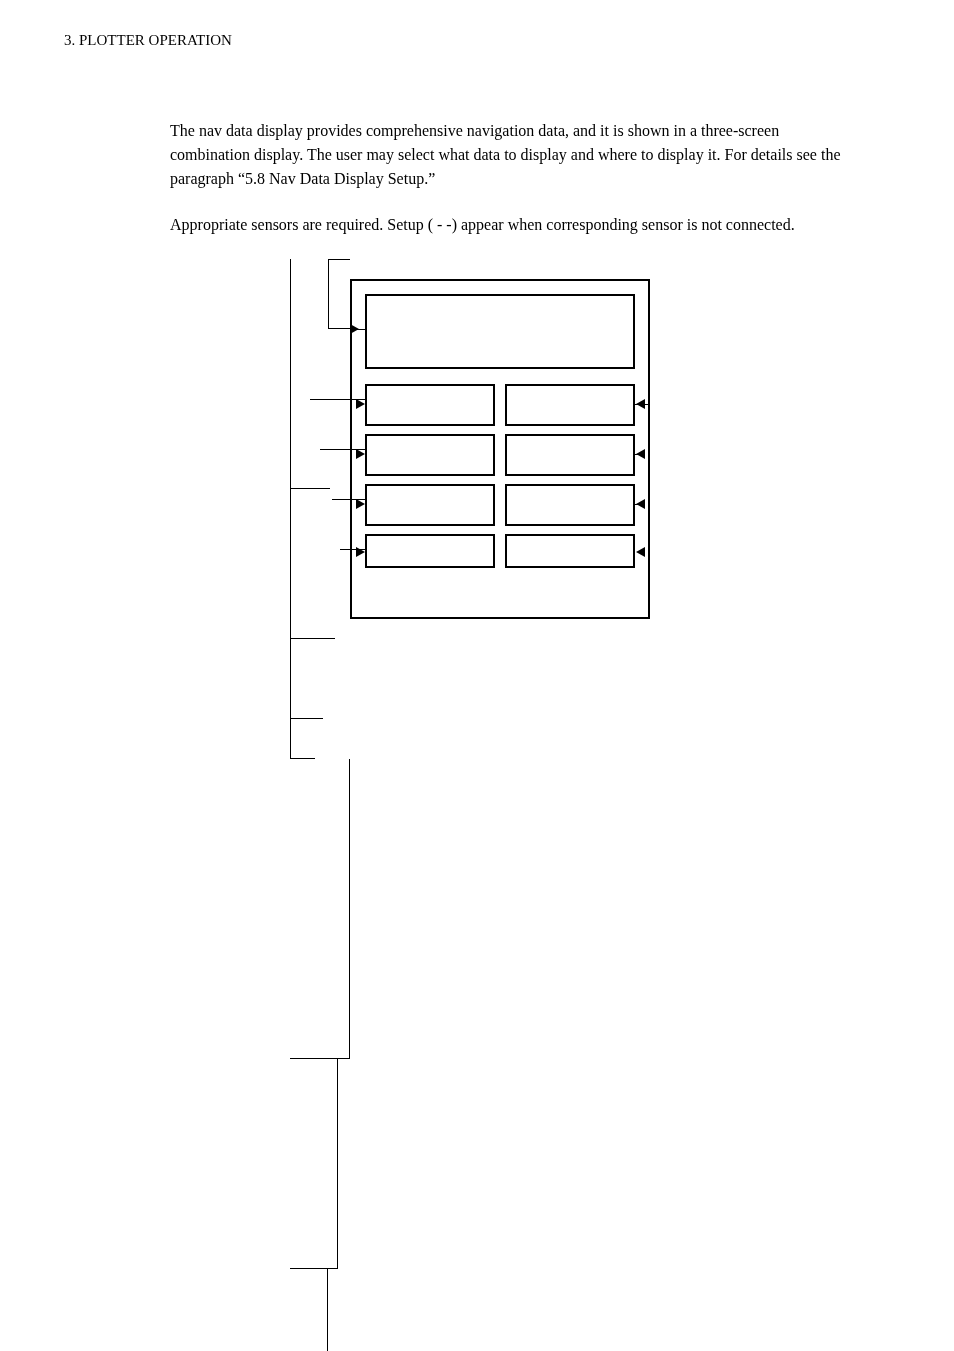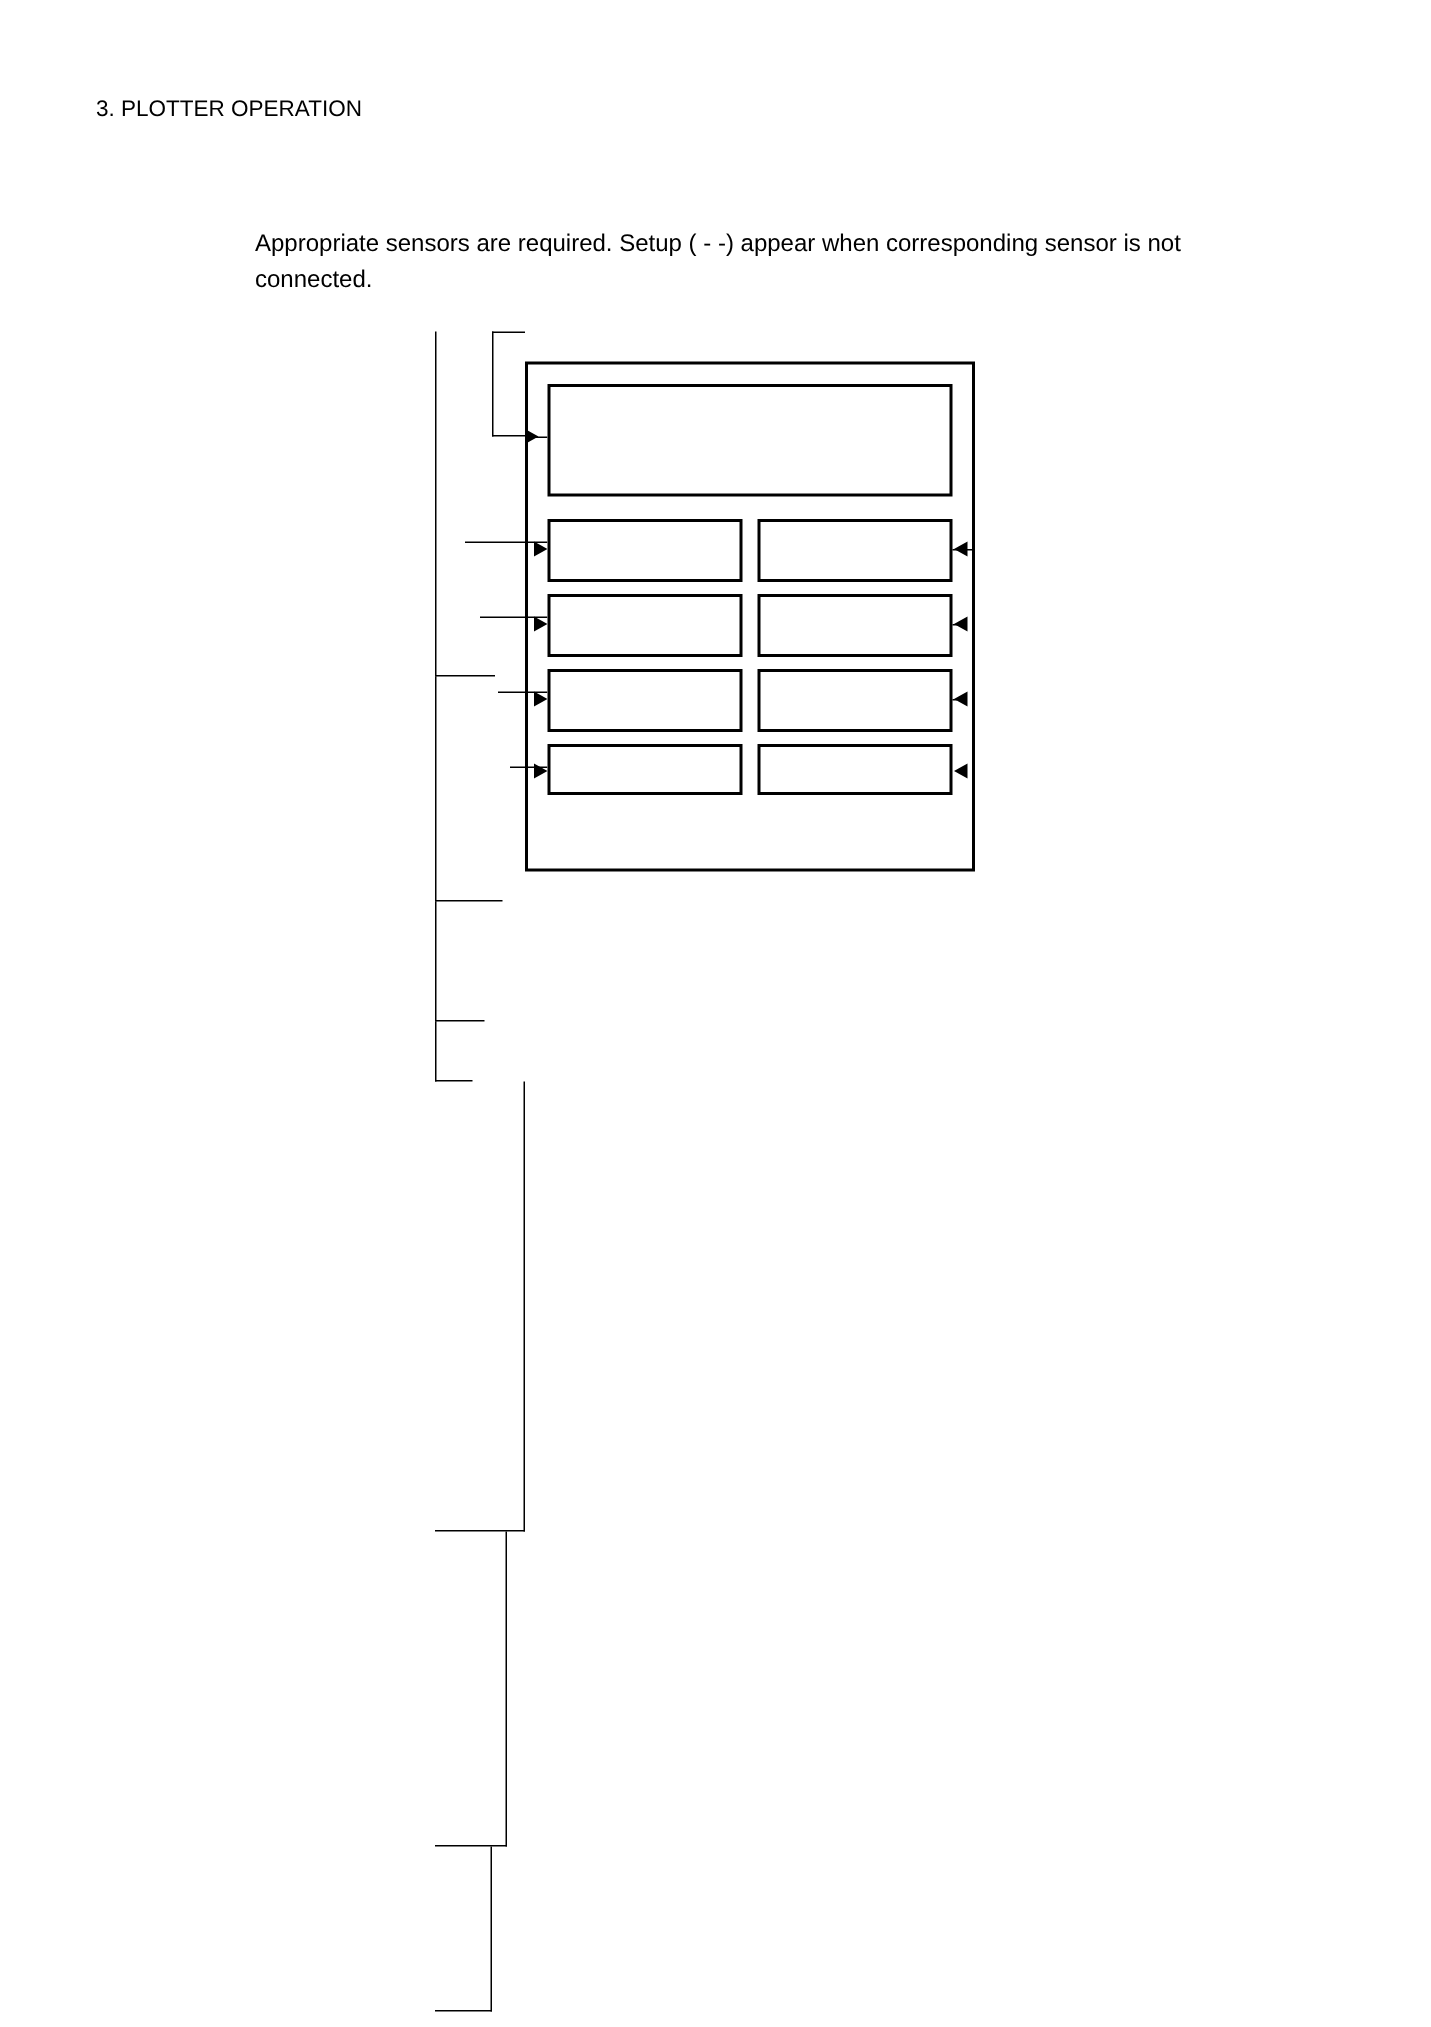--- a/index.html
+++ b/index.html
@@ -1,17 +1,17 @@
 <!DOCTYPE html>
 <html><head>
   <meta charset="utf-8">
   <style>
     * { box-sizing: border-box; margin: 0; padding: 0; }
     html, body { width: 954px; height: 1351px; background: #fff; font-family: Arial, Helvetica, sans-serif; color: #000; }
-    .page { width: 954px; height: 1351px; position: relative; padding: 64px 64px; }
+    .page { width: 954px; height: 1351px; position: relative; padding: 32px 64px; font-family: Liberation Serif, serif; }
     .header { font-size: 15px; margin-bottom: 70px; }
     .body-text { margin-left: 106px; margin-right: 40px; }
     .para { font-size: 16px; line-height: 1.5; margin-bottom: 22px; }
     .diagram-wrap { margin-top: 12px; display: flex; justify-content: center; }
     .diagram { position: relative; width: 440px; height: 460px; }
     
     .device { position: absolute; left: 60px; top: 20px; width: 300px; height: 340px; border: 2px solid #000; }
     
     .box { position: absolute; border: 2px solid #000; background: #fff; }
     .top-box { left: 75px; top: 35px; width: 270px; height: 75px; }
@@ -56,20 +56,21 @@
     .rs2 { left:345px; top:195px; width:7px; }
     .rs3 { left:345px; top:245px; width:3px; }
   </style>
 </head>
 <body>
 
 <div class="page">
   <div class="header">3. PLOTTER OPERATION</div>
 
   <div class="body-text">
+    <p class="para">The nav data display provides comprehensive navigation data, and it is shown in a three-screen combination display. The user may select what data to display and where to display it. For details see the paragraph “5.8 Nav Data Display Setup.”</p>
     <p class="para">Appropriate sensors are required. Setup ( - -) appear when corresponding sensor is not connected.</p>
 
     <div class="diagram-wrap">
       <div class="diagram">
 
         <div class="callout co1"></div>
         <div class="stub s1"></div>
         <div class="arrow-r ah1"></div>
 
         <div class="co2"></div>

